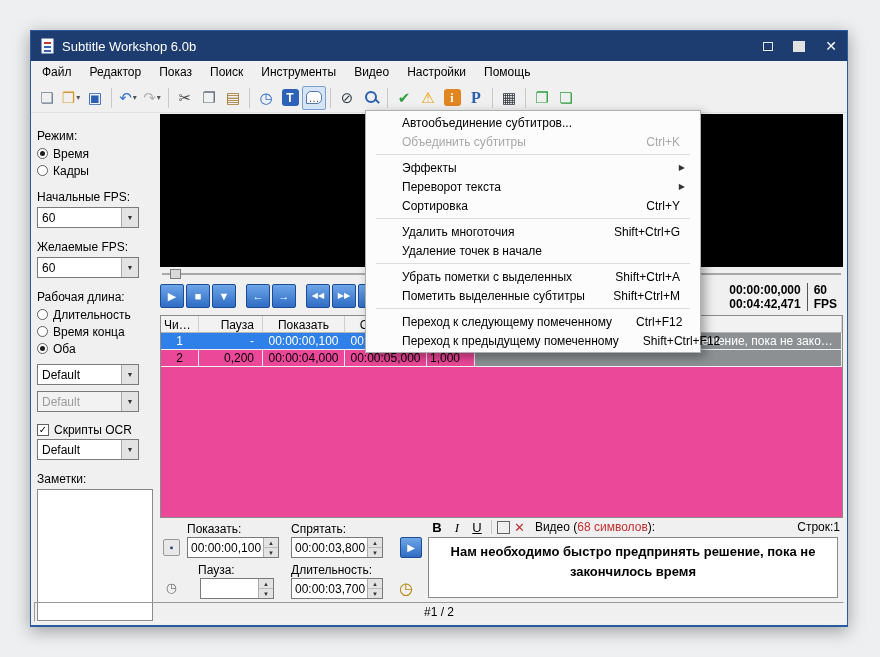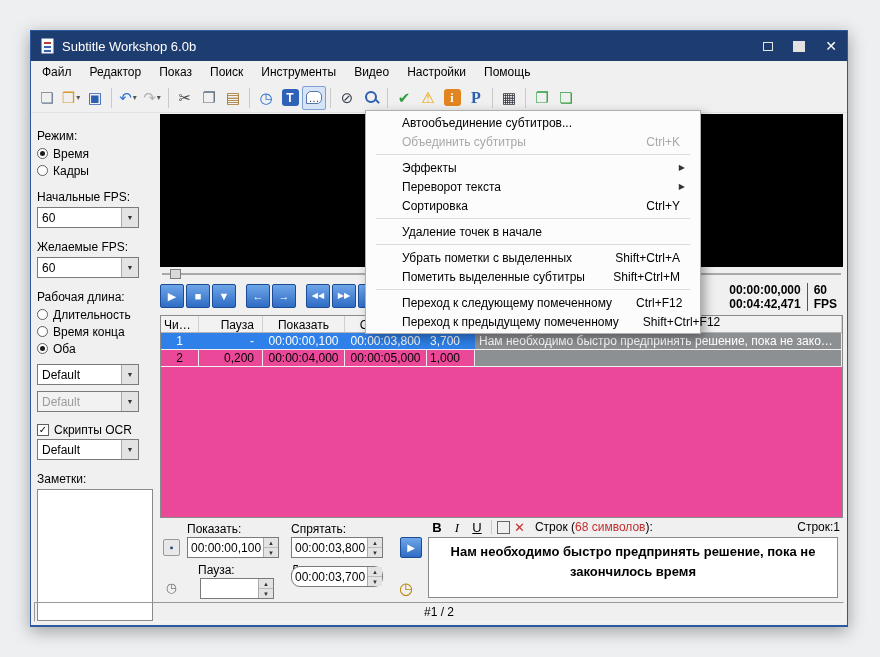--- a/index.html
+++ b/index.html
@@ -89,21 +89,21 @@
   .editor .abs{position:absolute;}
   .ed-label{white-space:nowrap;}
   .l-show{left:27px;top:4px;} .l-hide{left:131px;top:4px;}
   .l-pause{left:38px;top:45px;} .l-dur{left:131px;top:45px;}
   .spinner{height:21px;background:#fff;border:1px solid #7a7a7a;display:flex;align-items:center;}
   .spin-val{flex:1;padding-left:3px;overflow:hidden;white-space:nowrap;}
   .spin-btns{width:15px;height:100%;display:flex;flex-direction:column;border-left:1px solid #aaa;}
   .spin-btns span{flex:1;background:#e3e3e3;font-size:6px;display:flex;align-items:center;justify-content:center;color:#333;}
   .spin-btns .su{border-bottom:1px solid #bbb;}
   .sp-show{left:27px;top:19px;width:92px;} .sp-hide{left:131px;top:19px;width:92px;}
-  .sp-pause{left:40px;top:60px;width:74px;} .sp-dur{left:131px;top:48px;width:92px;border-radius:9px;}
+  .sp-pause{left:40px;top:60px;width:74px;} .sp-dur{left:131px;top:60px;width:92px;}
   .mini-btn{width:17px;height:17px;background:#e8e8e8;border:1px solid #999;border-radius:2px;
     display:flex;align-items:center;justify-content:center;}
   .link-btn{left:3px;top:21px;} .link-glyph{color:#1d3c6f;font-size:10px;line-height:1;}
   .clock-left{left:3px;top:61px;background:transparent;border-color:transparent;color:#777;font-size:13px;}
   .goto-btn{left:240px;top:19px;width:22px;height:21px;border:1px solid #1c4c96;border-radius:2px;color:#fff;
     background:linear-gradient(#6ea6e8,#2f6cc4);display:flex;align-items:center;justify-content:center;font-size:10px;}
   .clock-right{left:236px;top:60px;width:20px;height:20px;display:flex;align-items:center;justify-content:center;
     color:#b8860b;font-size:16px;font-weight:bold;}
   .fmt-bar{left:268px;top:0px;width:412px;height:18px;display:flex;align-items:center;gap:2px;}
   .fmt-btn{width:18px;height:16px;display:flex;align-items:center;justify-content:center;font-size:13px;line-height:1;}
@@ -385,21 +385,21 @@
     <span class="clock-right abs">
       <span>◷</span>
     </span>
     <div class="fmt-bar abs">
       <span class="fmt-btn fmt-b">B</span>
       <span class="fmt-btn fmt-i">I</span>
       <span class="fmt-btn fmt-u">U</span>
       <span class="fmt-sep"></span>
       <span class="palette"></span>
       <span class="clear-x">✕</span>
-      <span class="txt-label"><span>Строк (</span><span class="red">68 символов</span><span>):</span></span>
+      <span class="txt-label"><span>Видео (</span><span class="red">68 символов</span><span>):</span></span>
       <span class="lines">Строк:1</span>
     </div>
     <div class="textbox abs">Нам необходимо быстро предпринять решение, пока не закончилось время</div>
   </div>
 
   <div class="statusbar">
     <span>#1 / 2</span>
   </div>
 
 </div>
@@ -421,20 +421,24 @@
   <div class="cm-item">
     <span class="cm-label">Переворот текста</span>
     <span class="cm-arrow">▶</span>
   </div>
   <div class="cm-item">
     <span class="cm-label">Сортировка</span>
     <span class="cm-shortcut">Ctrl+Y</span>
   </div>
   <div class="cm-sep"></div>
   <div class="cm-item">
+    <span class="cm-label">Удалить многоточия</span>
+    <span class="cm-shortcut">Shift+Ctrl+G</span>
+  </div>
+  <div class="cm-item">
     <span class="cm-label">Удаление точек в начале</span>
     <span class="cm-shortcut"></span>
   </div>
   <div class="cm-sep"></div>
   <div class="cm-item">
     <span class="cm-label">Убрать пометки с выделенных</span>
     <span class="cm-shortcut">Shift+Ctrl+A</span>
   </div>
   <div class="cm-item">
     <span class="cm-label">Пометить выделенные субтитры</span>

